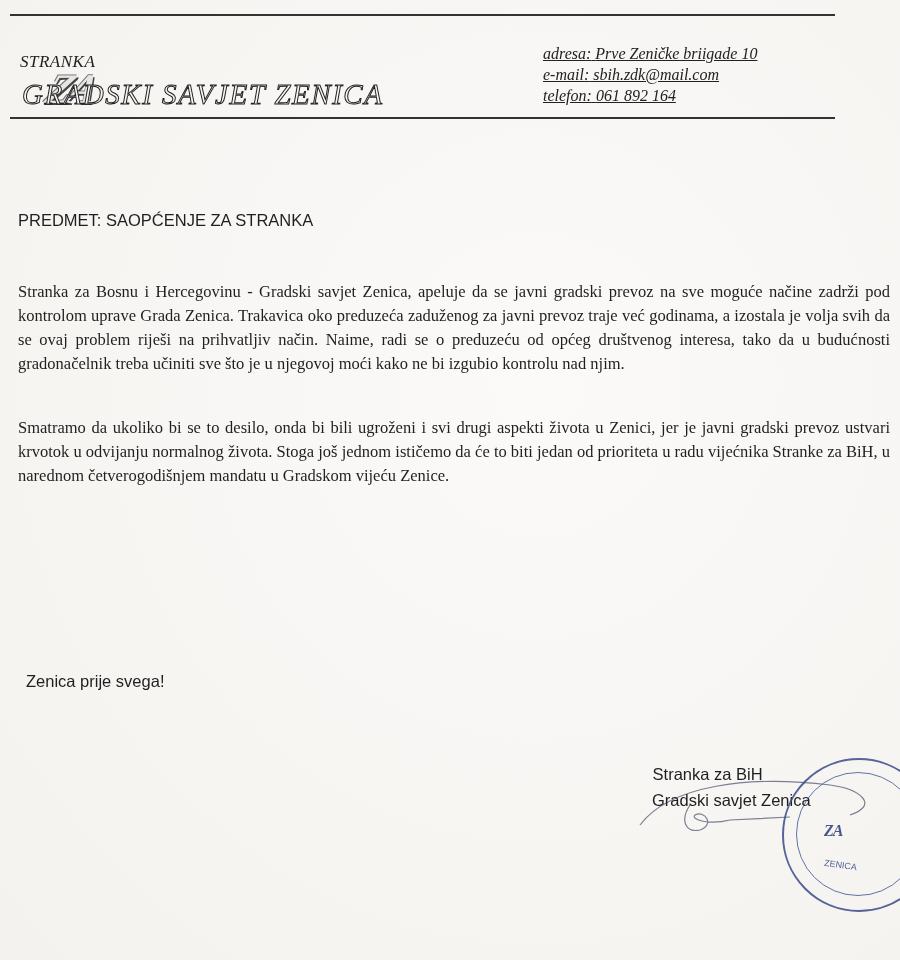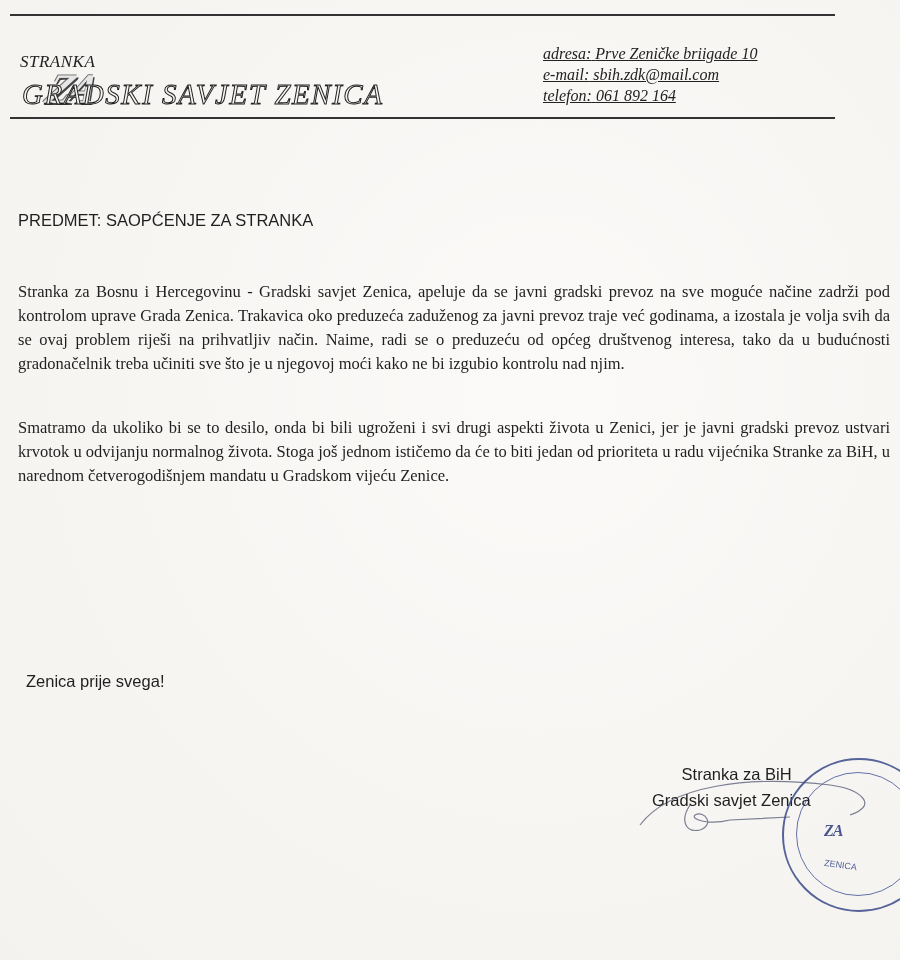--- a/index.html
+++ b/index.html
@@ -36,21 +36,21 @@
   }
   .contact .email-link { text-decoration: underline; }
   .body-text { position: absolute; left: 18px; font-size: 16.5px; line-height: 24px; color: #1f1f1f; }
   .subject { top: 208px; }
   .para { width: 872px; text-align: justify; font-family: Liberation Serif, serif; }
   .para1 { top: 280px; }
   .para2 { top: 416px; }
   .slogan { top: 625px; left: 26px; margin-top: 44px; }
   .date { top: 767px; left: 26px; }
   .sig { position: absolute; left: 652px; top: 761px; font-size: 16.5px; line-height: 26px; color: #1f1f1f; text-align: right; }
-  .sig .line1 { margin-right: 19px; }
+  .sig .line1 { margin-right: 48px; }
   .stamp {
     position: absolute; left: 782px; top: 758px; width: 150px; height: 150px;
     border-radius: 50%; border: 2px solid #3a4a8a; opacity: 0.85;
   }
   .stamp-inner {
     position: absolute; left: 12px; top: 12px; width: 122px; height: 122px;
     border-radius: 50%; border: 1px solid #4a5a9a;
   }
   .stamp-za {
     position: absolute; left: 40px; top: 62px; font-family: "Liberation Serif", serif;

